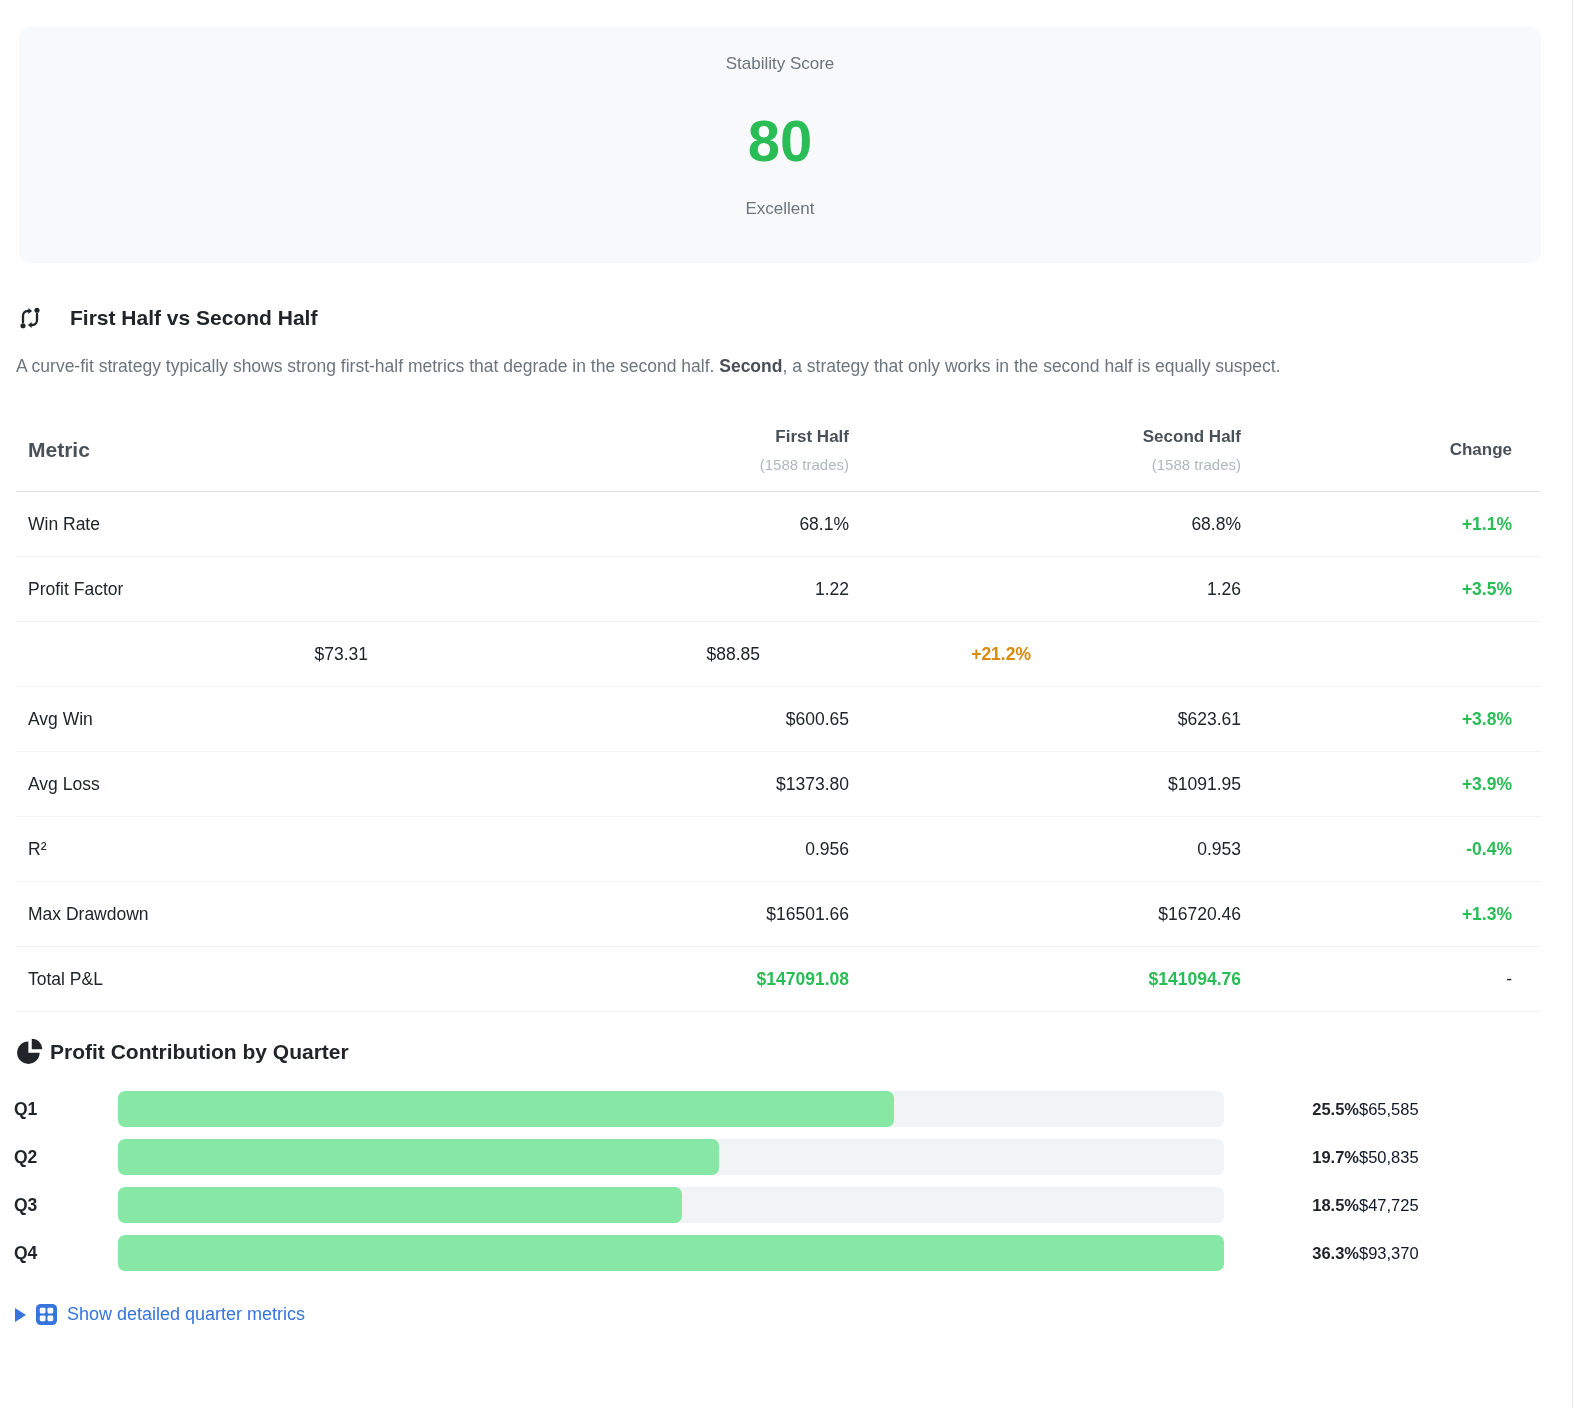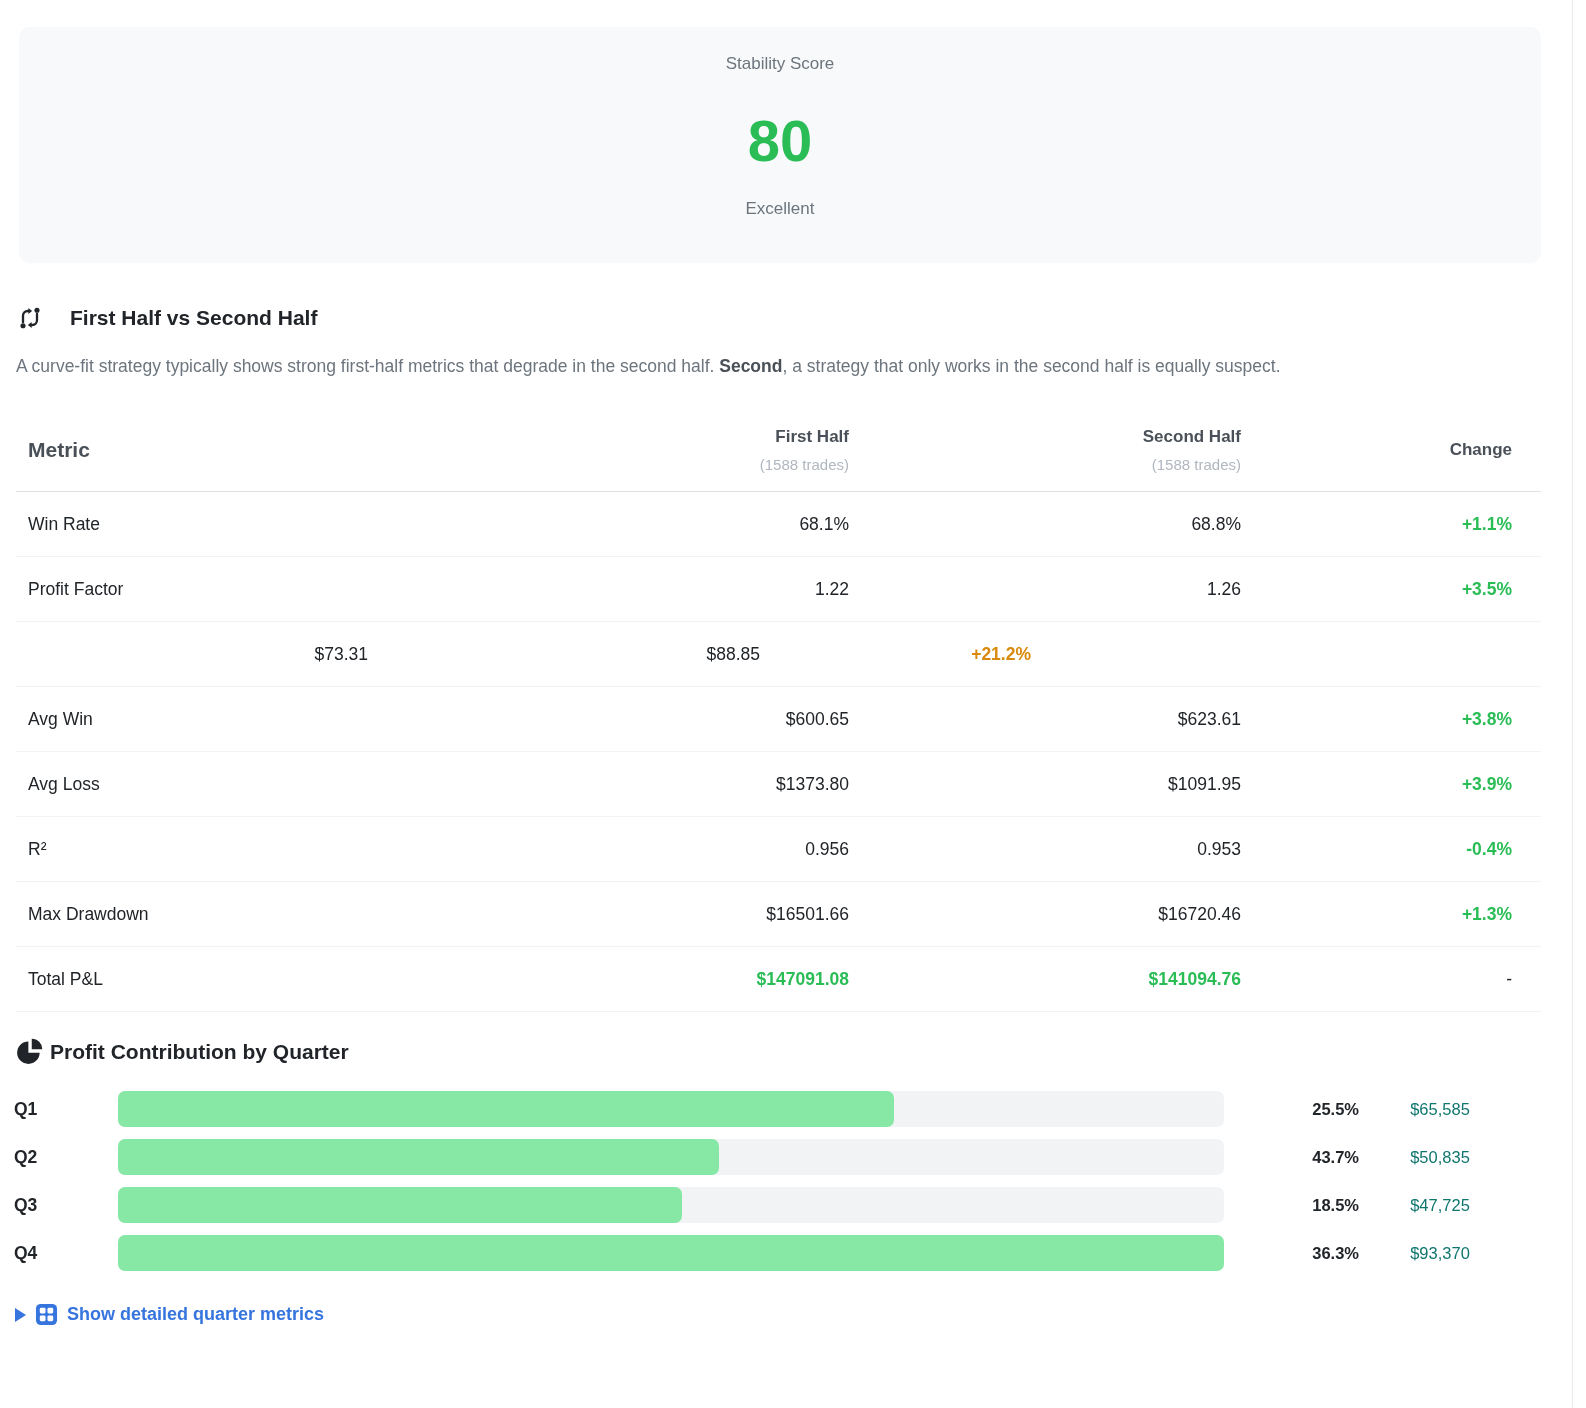--- a/index.html
+++ b/index.html
@@ -44,25 +44,25 @@
   .val-green-bold{color:#2abd56;font-weight:700;}
 
   
   .q-section-title{margin-top:26px;gap:7px;}
   .q-rows{margin-top:20px;}
   .q-row{display:flex;align-items:center;height:48px;padding-left:14px;}
   .q-label{width:104px;font-weight:700;font-size:17.5px;color:#212529;}
   .q-track{width:1106px;height:36px;background:#f1f3f5;border-radius:7px;position:relative;}
   .q-fill{height:36px;background:#87e8a6;border-radius:7px;}
   .q-pct{width:135px;text-align:right;font-weight:700;font-size:16.5px;color:#212529;}
-  .q-amt{width:162px;text-align:center;font-size:16.5px;color:#0f766e;}
+  .q-amt{width:162px;text-align:left;font-size:16.5px;color:#0f172a;}
 
   
   .link-row{display:flex;align-items:center;gap:9px;margin:26px 0 0 15px;
-    color:#3674de;font-size:18px;cursor:pointer;width:fit-content;font-weight:bold;}
+    color:#3674de;font-size:18px;cursor:pointer;width:fit-content;}
   .tri{width:0;height:0;border-left:11px solid #3674de;border-top:7px solid transparent;
     border-bottom:7px solid transparent;}
 </style>
 </head>
 <body>
 
 <div class="page">
 
   <div class="score-card">
     <div class="score-label">Stability Score</div>
@@ -175,21 +175,21 @@
     </div>
     <div class="q-pct">25.5%</div>
     <div class="q-amt">$65,585</div>
   </div>
 
   <div class="q-row">
     <div class="q-label">Q2</div>
     <div class="q-track">
       <div class="q-fill" style="width: 54.3%;"></div>
     </div>
-    <div class="q-pct">43.7%</div>
+    <div class="q-pct">19.7%</div>
     <div class="q-amt">$50,835</div>
   </div>
 
   <div class="q-row">
     <div class="q-label">Q3</div>
     <div class="q-track">
       <div class="q-fill" style="width: 51%;"></div>
     </div>
     <div class="q-pct">18.5%</div>
     <div class="q-amt">$47,725</div>

